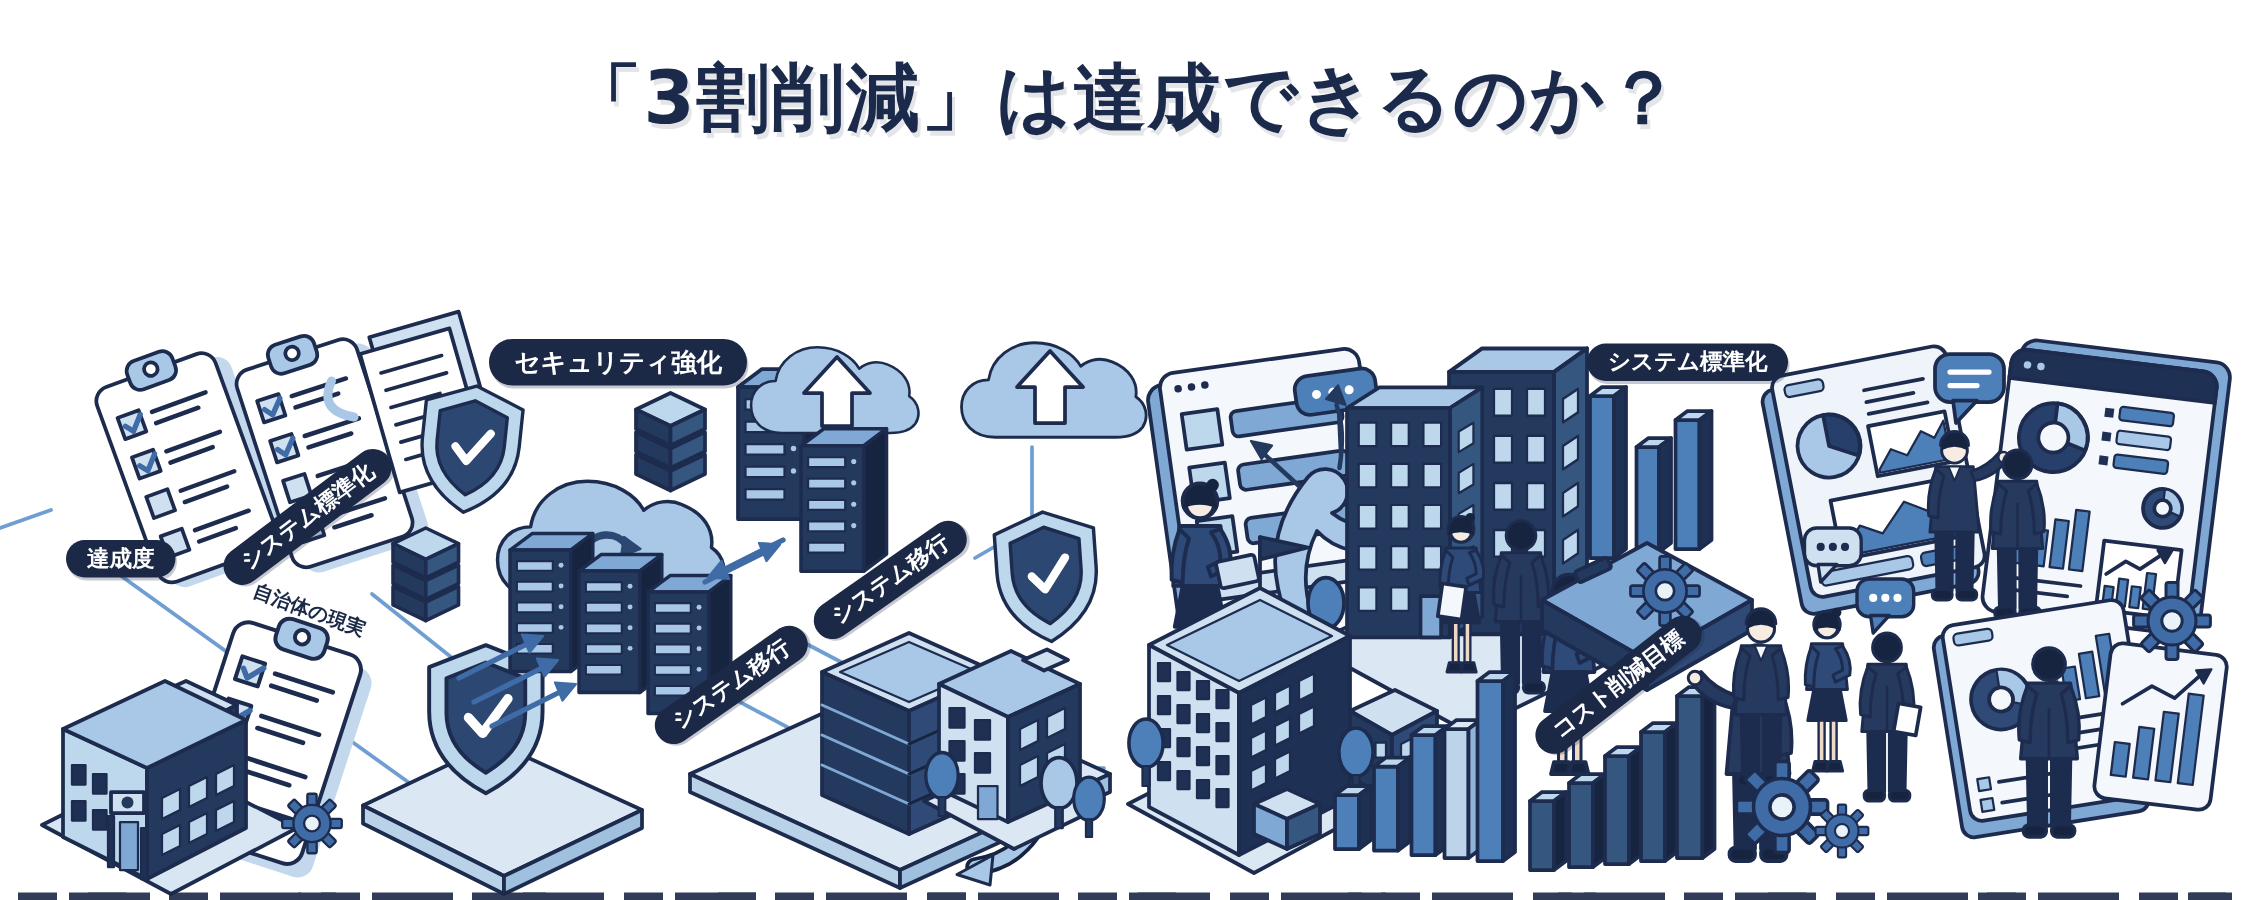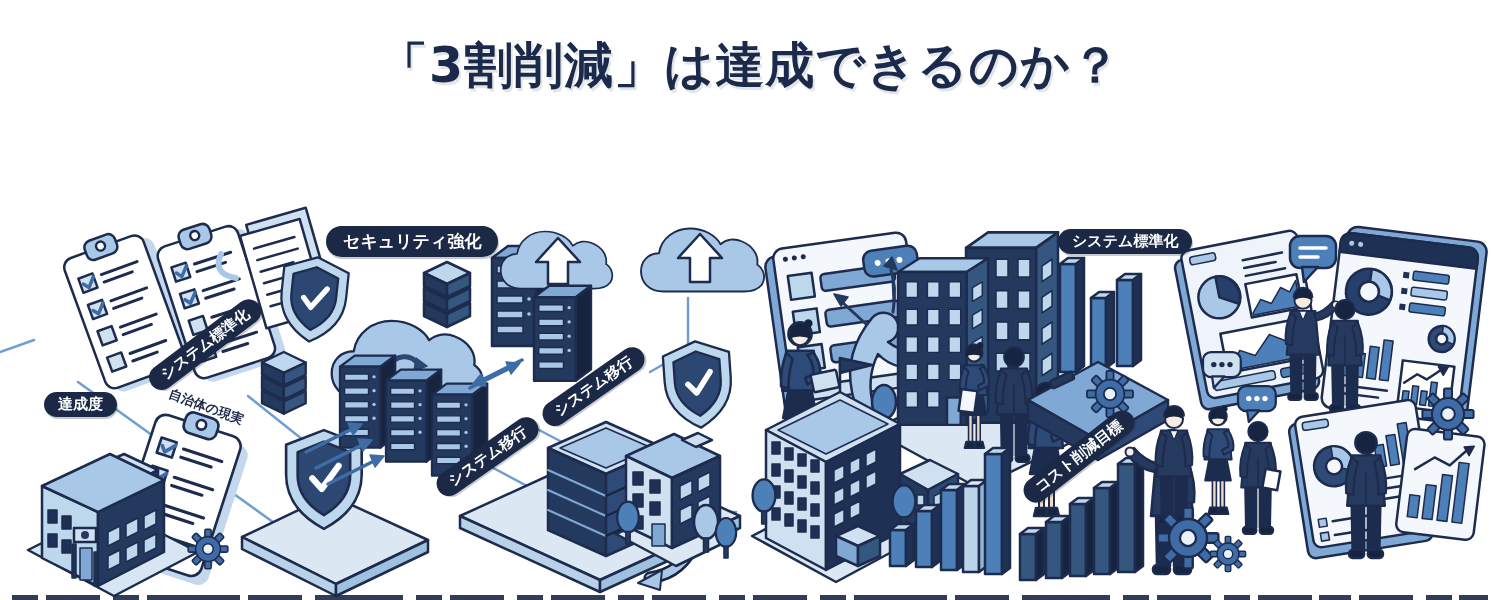--- a/index.html
+++ b/index.html
@@ -23,21 +23,21 @@
 </style>
 </head>
 <body>
 
 <div class="scene">
 
   <div class="title">
     <span class="l1">「3割削減」は達成できるのか？</span>
   </div>
 
-  <div class="pill" style="left:44px;top:392px;">達成度</div>
+  <div class="pill" style="left:44px;top:360px;">達成度</div>
   <div class="pill rot" style="left:138px;top:332px;transform:rotate(-37deg);">システム標準化</div>
   <div class="pill big" style="left:326px;top:226px;">セキュリティ強化</div>
   <div class="clip-title" style="left:167px;top:398px;transform:rotate(20deg);">自治体の現実</div>
   <div class="pill rot" style="left:534px;top:374px;transform:rotate(-35deg);">システム移行</div>
   <div class="pill rot" style="left:428px;top:444px;transform:rotate(-35deg);">システム移行</div>
   <div class="pill" style="left:1058px;top:229px;">システム標準化</div>
   <div class="pill rot" style="left:1012px;top:444px;transform:rotate(-38deg);">コスト削減目標</div>
 
   <svg width="1500" height="405" viewBox="0 195 1500 405">
     <defs>

